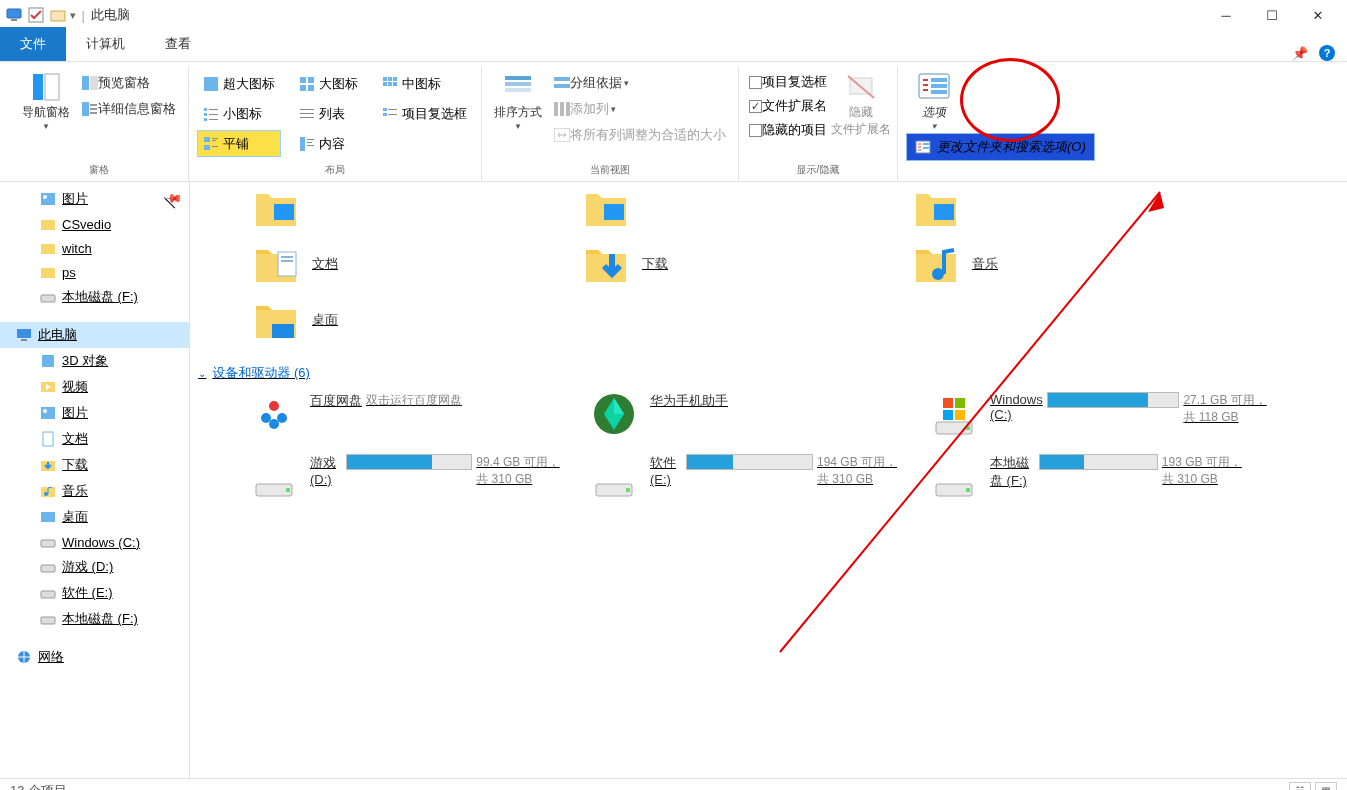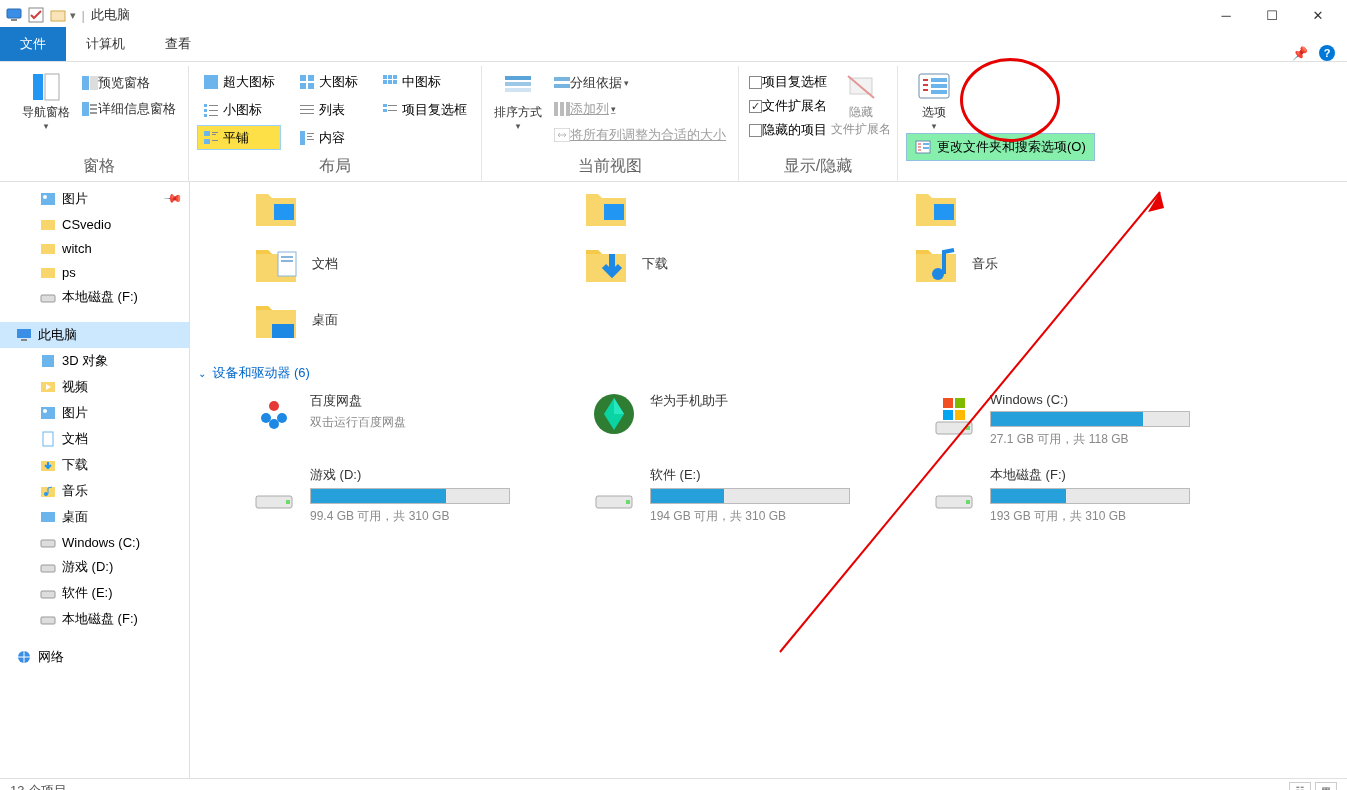--- a/index.html
+++ b/index.html
@@ -17,63 +17,63 @@
     .tabbar { height: 32px; display: flex; border-bottom: 1px solid #e0e0e0; align-items: flex-end; }
     .tab { padding: 8px 20px; font-size: 13px; color: #333; position: relative; }
     .tab.active { background: #1979ca; color: #fff; }
     .tabbar-right { margin-left: auto; display: flex; align-items: center; padding-right: 12px; gap: 10px; }
     .pin-icon { color: #777; font-size: 13px; }
     .help-icon { width: 16px; height: 16px; background: #0078d7; border-radius: 50%; color: #fff; display: flex; align-items: center; justify-content: center; font-size: 11px; font-weight: bold; }
     
     .ribbon { height: 120px; display: flex; border-bottom: 1px solid #e0e0e0; padding: 4px 0 0 10px; position: relative; }
     .ribbon-block { display: flex; flex-direction: column; padding: 0 8px; border-right: 1px solid #e5e5e5; }
     .rb-body { flex: 1; display: flex; gap: 4px; padding: 4px 0; }
-    .rb-label { text-align: center; color: #666; font-size: 16px; padding: 2px 0 4px; }
+    .rb-label { text-align: center; color: #666; font-size: 10px; padding: 2px 0 4px; }
     
     .big-vert { display: flex; flex-direction: column; align-items: center; width: 56px; gap: 2px; padding-top: 2px; }
     .big-vert span { font-size: 12px; color: #333; }
     .big-vert .dd2 { font-size: 9px; color: #555; margin-top: -2px; }
     
     .vstack { display: flex; flex-direction: column; gap: 4px; }
     .hitem { display: flex; align-items: center; padding: 2px 4px; color: #333; white-space: nowrap; }
-    .hitem.disabled { color: #a0a0a0; text-decoration: underline; }
+    .hitem.disabled { color: #a0a0a0; }
     .hitem .sq { width: 16px; height: 14px; }
     .hitem span.dd3 { font-size: 9px; margin-left: 2px; color: #555; }
     
     .layout-grid { display: grid; grid-template-columns: repeat(3, auto); grid-template-rows: repeat(3, auto); gap: 3px 12px; }
     .layitem { display: flex; align-items: center; gap: 4px; padding: 1px 6px; white-space: nowrap; }
     .layitem.sel { background: #fde047; border: 1px solid #99d1ff; padding: 0 5px; }
     
     .chkitem { display: flex; align-items: center; gap: 0; padding: 1px 2px; white-space: nowrap; }
     .chkbox { width: 13px; height: 13px; border: 1px solid #888; display: flex; align-items: center; justify-content: center; }
     .chkbox.checked::after { content: '✓'; font-size: 11px; color: #333; line-height: 1; }
     
-    .option-dd { padding: 4px 8px; display: flex; align-items: center; gap: 6px; white-space: nowrap; background: #86efac; border: 1px solid #92c0e0; }
+    .option-dd { padding: 4px 8px; display: flex; align-items: center; gap: 6px; white-space: nowrap; background: #1d4ed8; border: 1px solid #92c0e0; }
     .option-dd .sq2 { width: 16px; height: 14px; }
     
-    .pane-split { display: flex; height: 596px; }
+    .pane-split { display: flex; height: 596px; text-decoration: underline; }
     .nav { width: 190px; border-right: 1px solid #e0e0e0; overflow: hidden; padding-top: 4px; }
     .nav-item { display: flex; align-items: center; padding: 4px 8px 4px 40px; gap: 6px; }
     .nav-item.l0 { padding-left: 16px; }
     .nav-item.sel { background: #cce8ff; }
     .nav-item .ni { width: 16px; height: 16px; flex-shrink: 0; }
     .pin { margin-left: auto; color: #888; font-size: 12px; transform: rotate(45deg); }
     
     .content { flex: 1; padding: 0 20px 0 4px; overflow: hidden; position: relative; }
     .grp-row { display: flex; gap: 50px; margin-bottom: 4px; flex-wrap: wrap; }
     .fldr-tile { width: 280px; display: flex; align-items: center; gap: 12px; padding: 2px; }
     .fldr-big { width: 48px; height: 48px; position: relative; }
     .fldr-lbl { color: #333; }
     
     .grp-hdr { display: flex; align-items: center; gap: 6px; margin: 18px 0 10px 4px; color: #0066cc; font-size: 13px; }
     .grp-hdr .chev { font-size: 10px; }
     
     .drv-tile { width: 290px; display: flex; gap: 12px; margin-bottom: 8px; }
     .drv-icon { width: 48px; height: 44px; display: flex; align-items: flex-end; justify-content: center; }
-    .drv-body { flex: 1; display: flex; flex-direction: column; gap: 4px; }
+    .drv-body { flex: 1; display: flex; flex-direction: row; gap: 4px; }
     .drv-name { color: #333; }
     .drv-sub { color: #888; font-size: 12px; }
     .drv-bar { width: 200px; height: 16px; background: #e8e8e8; border: 1px solid #bbb; position: relative; }
     .drv-fill { height: 100%; background: #26a0da; }
     
     .statusbar { height: 24px; border-top: 1px solid #e0e0e0; display: flex; align-items: center; padding: 0 10px; color: #555; font-size: 12px; }
     .statusbar .sb-right { margin-left: auto; display: flex; gap: 4px; }
     .view-toggle { width: 22px; height: 18px; border: 1px solid #ccc; display: flex; align-items: center; justify-content: center; font-size: 10px; color: #666; }
     
     .annot-ellipse { position: absolute; border: 3px solid #e60000; border-radius: 50%; pointer-events: none; }
@@ -293,21 +293,21 @@
             <path d="M2 4 L28 26" stroke="#d04040" stroke-width="2"></path>
           </svg>
         <span style="white-space:pre;text-align:center;">隐藏
 文件扩展名</span>
       </div>
     </div>
     <div class="rb-label">显示/隐藏</div>
   </div>
 
   <div class="ribbon-block" style="border-right:none;">
-    <div class="rb-body" style="flex-direction:column;gap:2px;">
+    <div class="rb-body" style="flex-direction:column;gap:2px;font-style:italic;">
       <div class="big-vert">
         <svg width="34" height="30" viewBox="0 0 34 30">
             <rect x="2" y="2" width="30" height="24" rx="2" fill="#fff" stroke="#6b8cae"></rect>
             <path d="M6 8 L11 8 M6 13 L11 13 M6 18 L11 18" stroke="#d04040" stroke-width="2"></path>
             <rect x="14" y="6" width="16" height="4" fill="#6bb5ec"></rect>
             <rect x="14" y="12" width="16" height="4" fill="#6bb5ec"></rect>
             <rect x="14" y="18" width="16" height="4" fill="#6bb5ec"></rect>
           </svg>
         <span>选项</span>
           <span class="dd2">▾</span>

